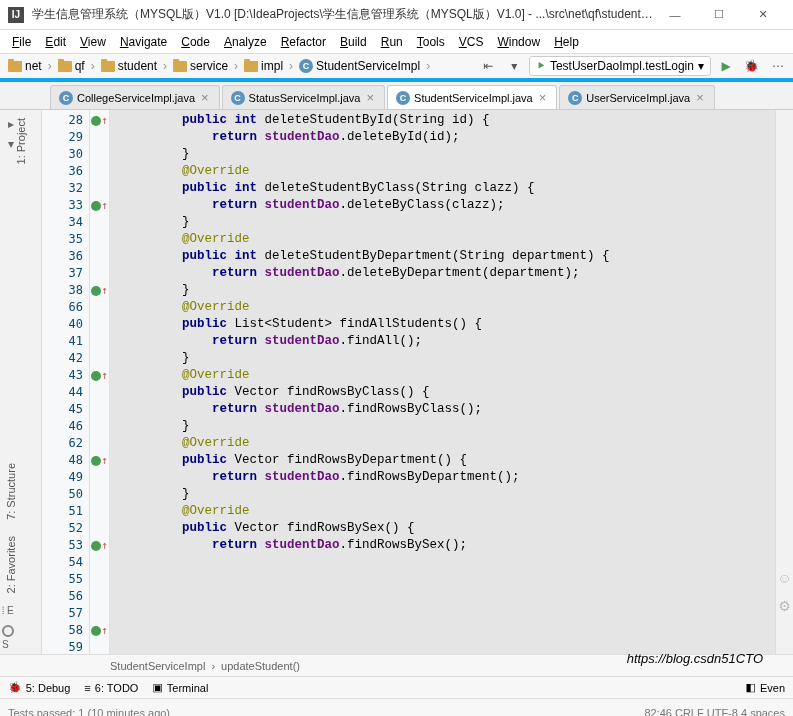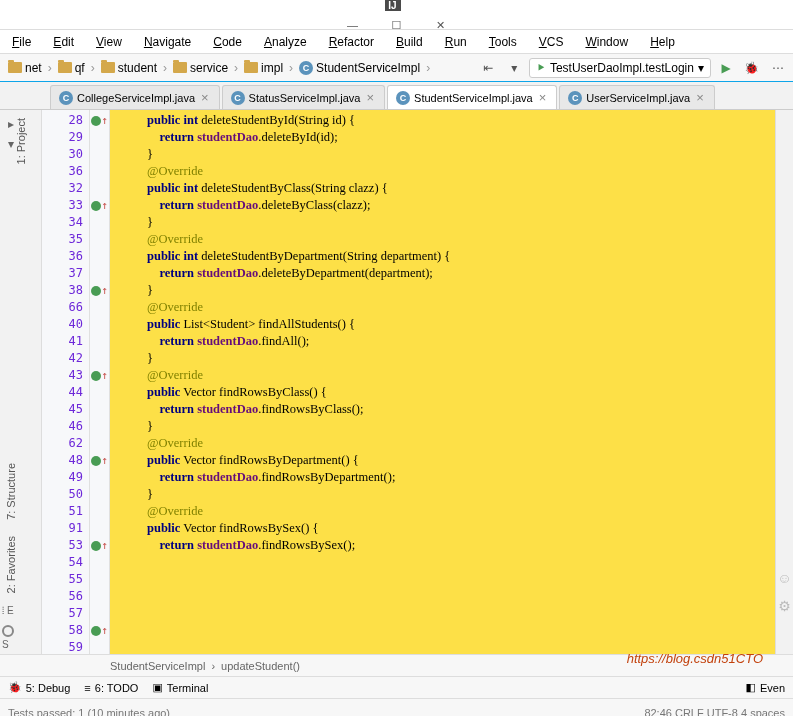--- a/index.html
+++ b/index.html
@@ -1,63 +1,63 @@
 <!DOCTYPE html>
 <html><head>
 <meta charset="utf-8">
 <style>
 * { margin:0; padding:0; box-sizing:border-box; }
 body { font-family:"Segoe UI",Arial,sans-serif; font-size:12px; background:#fff; color:#000; width:793px; height:716px; overflow:hidden; position:relative; }
-.titlebar { height:30px; background:#fff; border-bottom:1px solid #ddd; display:flex; align-items:center; padding:0 8px;flex-direction:column; }
+.titlebar { height:30px; background:#fff; border-bottom:1px solid #ddd; display:flex; align-items:center; padding:0 8px; }
 .titlebar-icon { width:16px; height:16px; background:#4a4a4a; margin-right:8px; display:flex; align-items:center; justify-content:center; color:#fff; font-size:10px; font-weight:bold; }
 .titlebar-text { flex:1; color:#333; font-size:12px; white-space:nowrap; overflow:hidden; text-overflow:ellipsis; }
 .window-controls { display:flex; gap:0; }
 .win-btn { width:44px; height:28px; display:flex; align-items:center; justify-content:center; color:#555; font-size:11px; cursor:pointer; }
-.menubar { height:24px; display:flex; align-items:center; padding:0 6px; gap:10px; border-bottom:1px solid #ddd; }
+.menubar { height:24px; display:flex; align-items:center; padding:0 6px; gap:2px; border-bottom:1px solid #ddd; }
 .menu-item { padding:2px 6px; cursor:pointer; }
 .menu-item u { text-decoration:underline; }
-.toolbar { height:28px; display:flex; align-items:center; padding:0 4px; border-bottom:1px solid #0ea5e9; background:#f7f7f7; }
+.toolbar { height:28px; display:flex; align-items:center; padding:0 4px; border-bottom:4px solid #0ea5e9; background:#f7f7f7; }
 .bc-item { display:flex; align-items:center; padding:2px 4px; cursor:pointer; gap:3px; }
 .bc-sep { color:#999; padding:0 2px; }
 .folder-icon { width:14px; height:11px; background:#d4a84b; border-radius:1px; position:relative; }
 .folder-icon::before { content:""; position:absolute; top:-2px; left:0; width:6px; height:2px; background:#d4a84b; border-radius:1px 1px 0 0; }
 .class-icon { width:14px; height:14px; background:#5b93bc; border-radius:50%; color:#fff; display:flex; align-items:center; justify-content:center; font-size:9px; font-weight:bold; }
 .toolbar-right { margin-left:auto; display:flex; align-items:center; gap:4px; }
 .tb-btn { width:22px; height:22px; display:flex; align-items:center; justify-content:center; cursor:pointer; color:#555; border-radius:3px; }
 .run-config { border:1px solid #ccc; border-radius:3px; padding:2px 6px; display:flex; align-items:center; gap:4px; background:#fff; cursor:pointer; }
 .play { color:#499c54; }
 .bug { color:#499c54; }
 .tabs { height:28px; display:flex; align-items:flex-end; padding-left:50px; background:#f2f2f2; border-bottom:1px solid #ccc; }
 .tab { display:flex; align-items:center; padding:4px 8px; gap:4px; background:#e8e8e8; border:1px solid #ccc; border-bottom:none; cursor:pointer; font-size:11px; margin-right:2px; border-radius:3px 3px 0 0; }
 .tab.active { background:#fff; }
 .tab-close { color:#888; font-size:13px; padding:0 2px; cursor:pointer; }
 .main-area { display:flex; height:calc(100% - 30px - 24px - 28px - 28px - 22px - 22px - 18px); }
 .left-gutter { width:42px; background:#f2f2f2; border-right:1px solid #ddd; display:flex; flex-direction:column; }
 .ltab { writing-mode:vertical-rl; transform:rotate(180deg); padding:8px 2px; font-size:11px; cursor:pointer; color:#555; text-align:center; display:flex; align-items:center; justify-content:center; gap:4px; }
-.gutter-nums { width:48px; background:#f7f8fa; border-right:1px solid #e0e0e0; text-align:right; padding-right:6px; color:#6d28d9; font-family:Consolas,monospace; font-size:12px; line-height:17px; padding-top:2px; }
+.gutter-nums { width:48px; background:#f7f8fa; border-right:1px solid #e0e0e0; text-align:right; padding-right:6px; color:#0c4a6e; font-family:Consolas,monospace; font-size:12px; line-height:17px; padding-top:2px; }
 .gutter-marks { width:20px; background:#f7f8fa; border-right:1px solid #e0e0e0; font-family:monospace; font-size:10px; line-height:17px; padding-top:2px; }
 .mark { height:17px; display:flex; align-items:center; justify-content:center; }
 .green-o { width:10px; height:10px; border-radius:50%; background:#499c54; }
 .red-up { color:#c75450; font-size:11px; }
-.editor { flex:1; font-family:Liberation Serif, serif; font-size:12.5px; line-height:17px; padding:2px 0 0 12px; white-space:pre; overflow:hidden; background:#fde047; }
+.editor { flex:1; font-family:Liberation Mono, monospace; font-size:12.5px; line-height:17px; padding:2px 0 0 12px; white-space:pre; overflow:hidden; background:#e5e5e5; }
 .kw { color:#000080; font-weight:bold; }
 .ann { color:#808000; }
 .field { color:#660e7a; font-weight:bold;text-align:center; }
 .method { color:#000; }
 .right-gutter { width:18px; background:#f2f2f2; border-left:1px solid #ddd; display:flex; flex-direction:column; align-items:center; justify-content:flex-end; padding-bottom:40px; gap:12px; }
 .emoji { font-size:14px; color:#bbb; cursor:pointer; }
 .breadcrumb2 { height:22px; border-top:1px solid #ddd; display:flex; align-items:center; padding-left:110px; gap:6px; font-size:11px; color:#666; background:#f7f7f7; }
 .footer-tools { height:22px; border-top:1px solid #ddd; display:flex; align-items:center; padding:0 8px; gap:14px; font-size:11px; background:#f7f7f7; }
 .ft-item { cursor:pointer; display:flex; align-items:center; gap:4px; }
 .statusbar { height:29px; border-top:1px solid #ddd; display:flex; align-items:center; padding:0 8px; font-size:11px; color:#777; background:#f7f7f7; justify-content:space-between; }
 .left-tool-icons { position:absolute; left:2px; top:115px; display:flex; flex-direction:column; gap:2px; }
 .lti { width:18px; height:18px; display:flex; align-items:center; justify-content:center; cursor:pointer; font-size:12px; color:#666; }
 .left-bottom-tabs { position:absolute; left:0; bottom:62px; width:22px; display:flex; flex-direction:column; }
 .ring { width:12px;height:12px;border:2px solid #888;border-radius:50%; display:inline-block; margin-right:3px; }
-.watermark { position:absolute; right:30px; bottom:50px; color:#c2410c; font-size:13px; font-style:italic; pointer-events:none; }
+.watermark { position:absolute; right:30px; bottom:50px; color:#000000; font-size:13px; font-style:italic; pointer-events:none; }
 </style>
 </head>
 <body>
 
 <div class="titlebar">
   <div class="titlebar-icon">IJ</div>
   <div class="titlebar-text">学生信息管理系统（MYSQL版）V1.0 [D:\IdeaProjects\学生信息管理系统（MYSQL版）V1.0] - ...\src\net\qf\student\servic...</div>
   <div class="window-controls">
     <div class="win-btn">—</div>
     <div class="win-btn">☐</div>
@@ -179,21 +179,21 @@
       <div>42</div>
       <div>43</div>
       <div>44</div>
       <div>45</div>
       <div>46</div>
       <div>62</div>
       <div>48</div>
       <div>49</div>
       <div>50</div>
       <div>51</div>
-      <div>91</div>
+      <div>52</div>
       <div>53</div>
       <div>54</div>
       <div>55</div>
       <div>56</div>
       <div>57</div>
       <div>58</div>
       <div>59</div>
     </div>
   <div class="gutter-marks" id="marks">
       <div class="mark">

